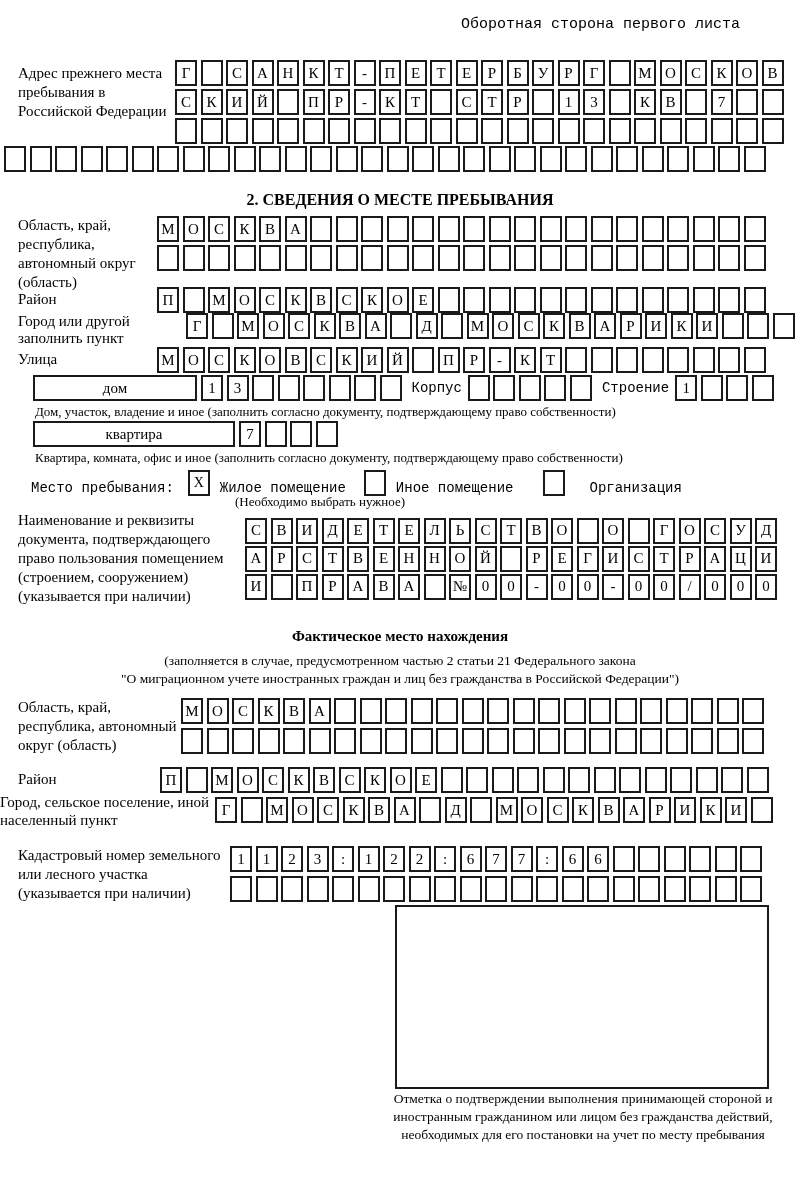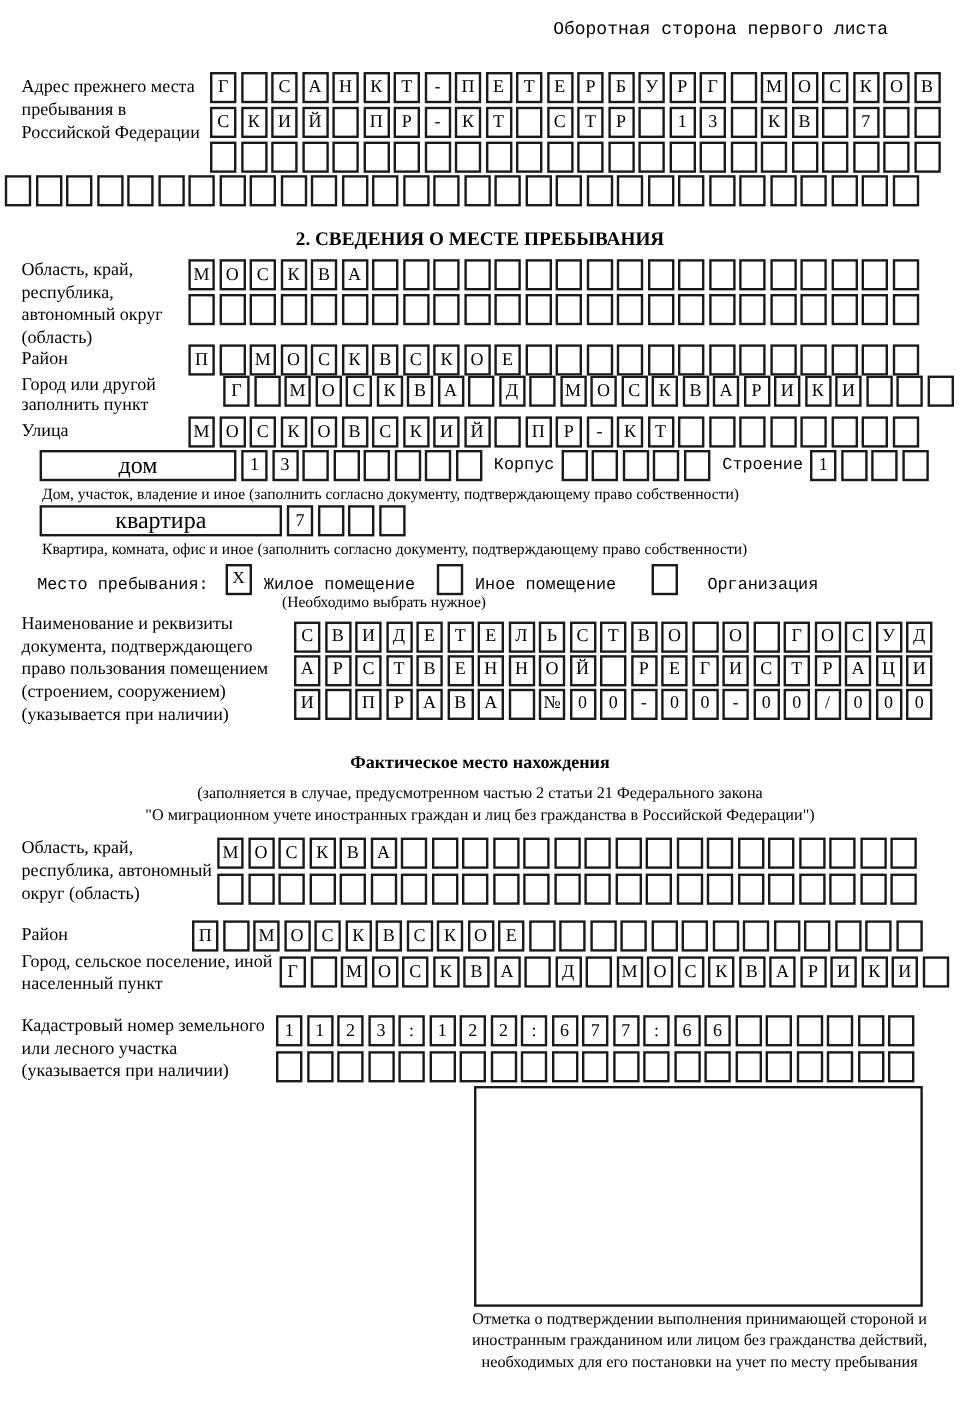--- a/index.html
+++ b/index.html
@@ -9,21 +9,21 @@
   .label{font-size:15px;line-height:19px;}
   .caption{font-size:13px;line-height:16px;}
   .sec-title{font-weight:bold;font-size:16px;text-align:center;width:800px;}
   .boxrow{display:flex;gap:3.5px;}
   .cell{flex:0 0 auto;width:18px;height:22px;border:2px solid #1a1a1a;
         display:flex;align-items:center;justify-content:center;
         font-size:15px;line-height:1;background:#fff;}
   .rows{display:flex;flex-direction:column;gap:3px;}
   .fieldblock{display:flex;align-items:flex-start;}
   .type-cell{border:2px solid #1a1a1a;height:22px;display:flex;align-items:center;
-             justify-content:center;font-size:20px;flex:0 0 auto;text-align:center;}
+             justify-content:center;font-size:15px;flex:0 0 auto;text-align:center;}
   .checkbox{flex:0 0 auto;width:18px;height:22px;border:2px solid #1a1a1a;
             display:flex;align-items:center;justify-content:center;font-size:14px;}
   .inline-label{font-size:14px;white-space:nowrap;font-family:Liberation Mono, monospace;}
   .stamp-box{border:2px solid #1a1a1a;background:#fff;}
 </style>
 </head>
 <body>
 
 <div class="page">
 
@@ -506,21 +506,21 @@
         <span class="cell"></span>
         <span class="cell"></span>
         <span class="cell"></span>
         <span class="cell"></span>
         <span class="cell"></span>
         <span class="cell"></span>
       </div>
   </div>
 
   <div class="abs fieldblock" style="top:793px;left:0;">
-    <div class="label" style="width:215px;padding-left:18px;line-height:18px;">Город, сельское поселение, иной населенный пункт</div>
+    <div class="label" style="width:215px;line-height:18px;">Город, сельское поселение, иной населенный пункт</div>
     <div class="boxrow" style="margin-top:4px;">
         <span class="cell">Г</span>
         <span class="cell"></span>
         <span class="cell">М</span>
         <span class="cell">О</span>
         <span class="cell">С</span>
         <span class="cell">К</span>
         <span class="cell">В</span>
         <span class="cell">А</span>
         <span class="cell"></span>

